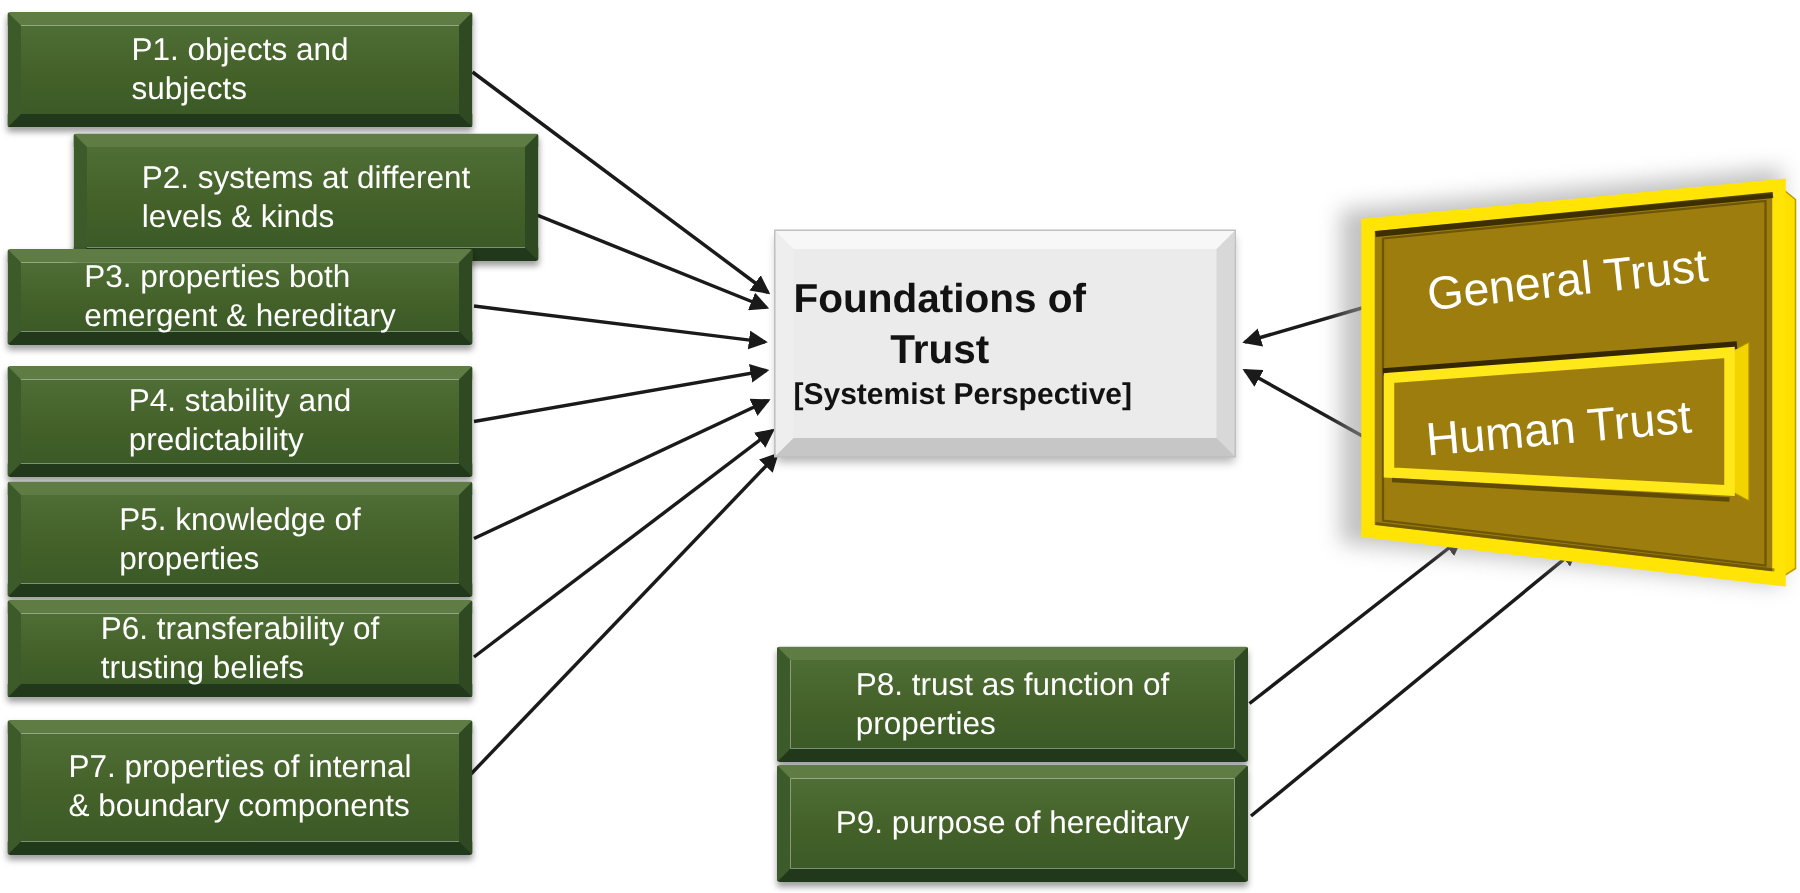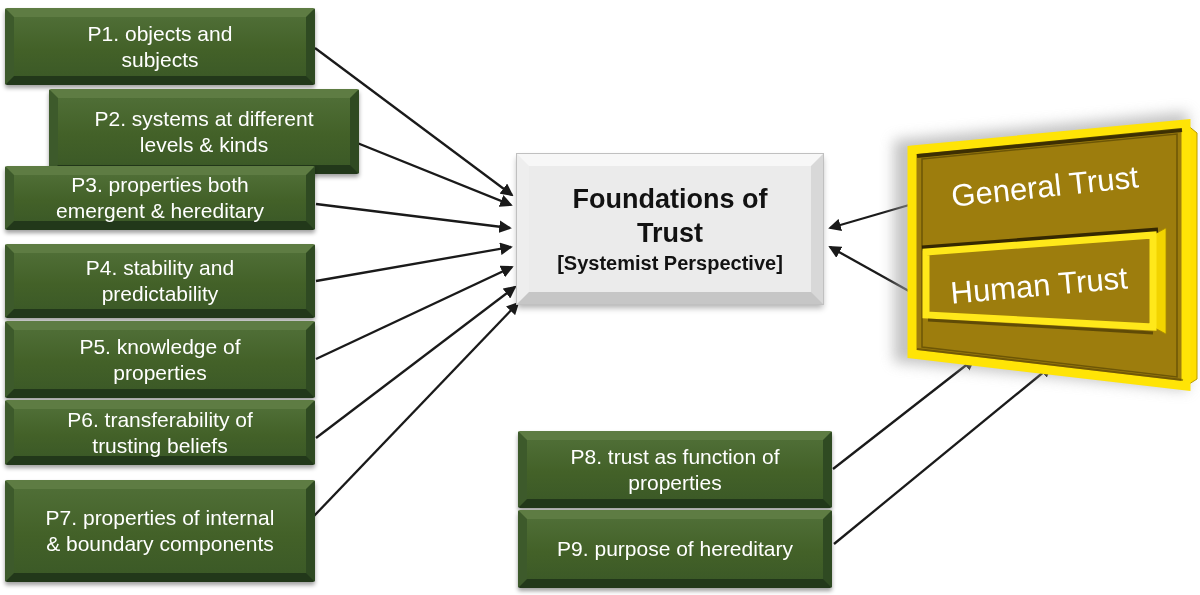--- a/index.html
+++ b/index.html
@@ -10,35 +10,35 @@
   }
   
   .gbox{
     position:absolute;left:5px;width:310px;box-sizing:border-box;
     border:9px solid;
     border-color:#5e7c43 #2f4a22 #22381a #3d5a2b;
     background:linear-gradient(180deg,#4f6e36 0%,#436128 55%,#3c5a27 100%);
     border-radius:2px;
     box-shadow:0 3px 4px rgba(0,0,0,.38);
     display:flex;align-items:center;justify-content:center;
-    color:#ffffff;text-align:center;
+    color:#ffffff;
     font-size:21px;line-height:1.22;
   }
   .gbox .lbl{white-space:pre-line;}
   
   
   .cbox{
     position:absolute;left:517px;top:154px;width:306px;height:150px;
     box-sizing:border-box;
     border:12px solid;
     border-color:#f7f7f7 #d8d8d8 #c6c6c6 #eeeeee;
     outline:1px solid #c0c0c0;
     background:#ebebeb;
     box-shadow:0 4px 6px rgba(0,0,0,.30);
-    display:flex;flex-direction:column;align-items:center;justify-content:center;
+    display:flex;flex-direction:column;align-items:flex-start;justify-content:center;
     color:#121212;text-align:center;
     z-index:3;
   }
   .cbox .title{font-size:27px;font-weight:bold;line-height:1.25;white-space:pre-line;}
   .cbox .subtitle{font-size:20px;font-weight:bold;margin-top:2px;}
   
   #overlay{position:absolute;left:0;top:0;width:1200px;height:595px;z-index:2;}
   .boxlayer{position:absolute;inset:0;z-index:3;pointer-events:none;}
   .plaque-text{fill:#ffffff;font-family:"Liberation Sans",sans-serif;font-size:31px;}
 </style>
@@ -106,21 +106,21 @@
 predictability</span>
   </div>
   <div class="gbox" style="top:321px;height:77px;">
     <span class="lbl">P5. knowledge of
 properties</span>
   </div>
   <div class="gbox" style="top:400px;height:65px;">
     <span class="lbl">P6. transferability of
 trusting beliefs</span>
   </div>
-  <div class="gbox" style="top:480px;height:102px;">
+  <div class="gbox" style="top:480px;height:90px;">
     <span class="lbl">P7. properties of internal
 &amp; boundary components</span>
   </div>
 
   <div class="cbox">
     <span class="title">Foundations of
 Trust</span>
     <span class="subtitle">[Systemist Perspective]</span>
   </div>
 

